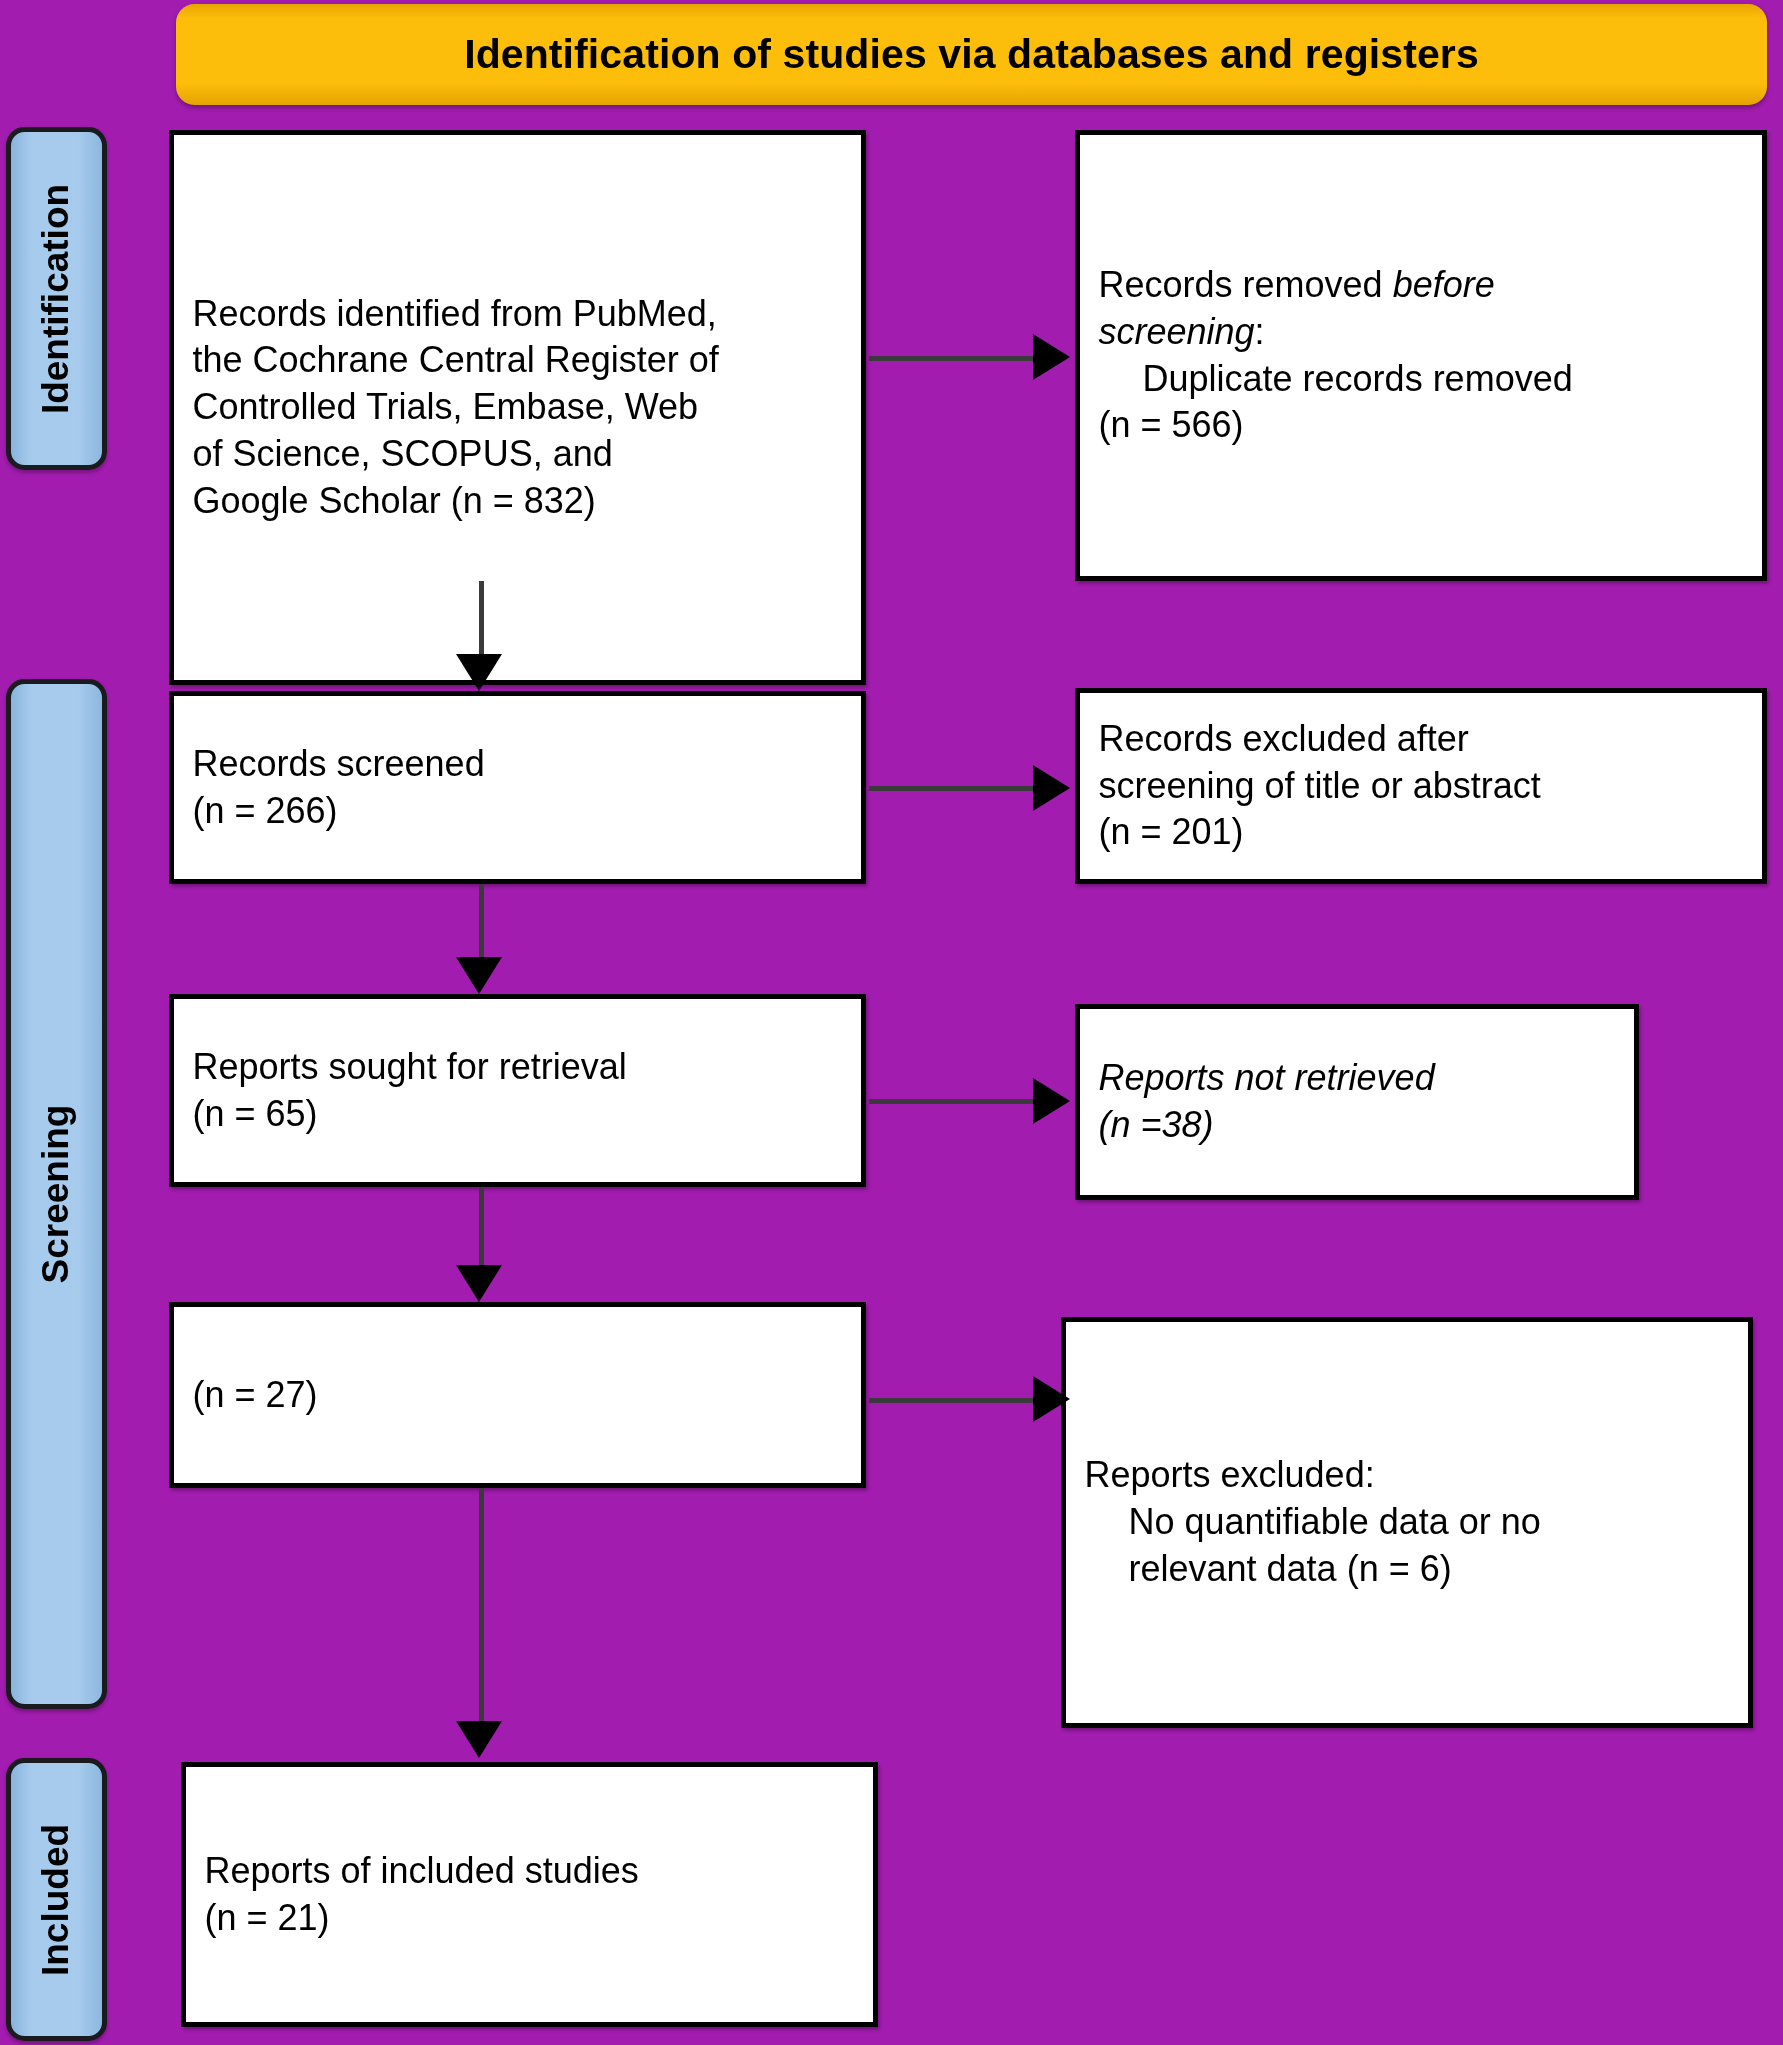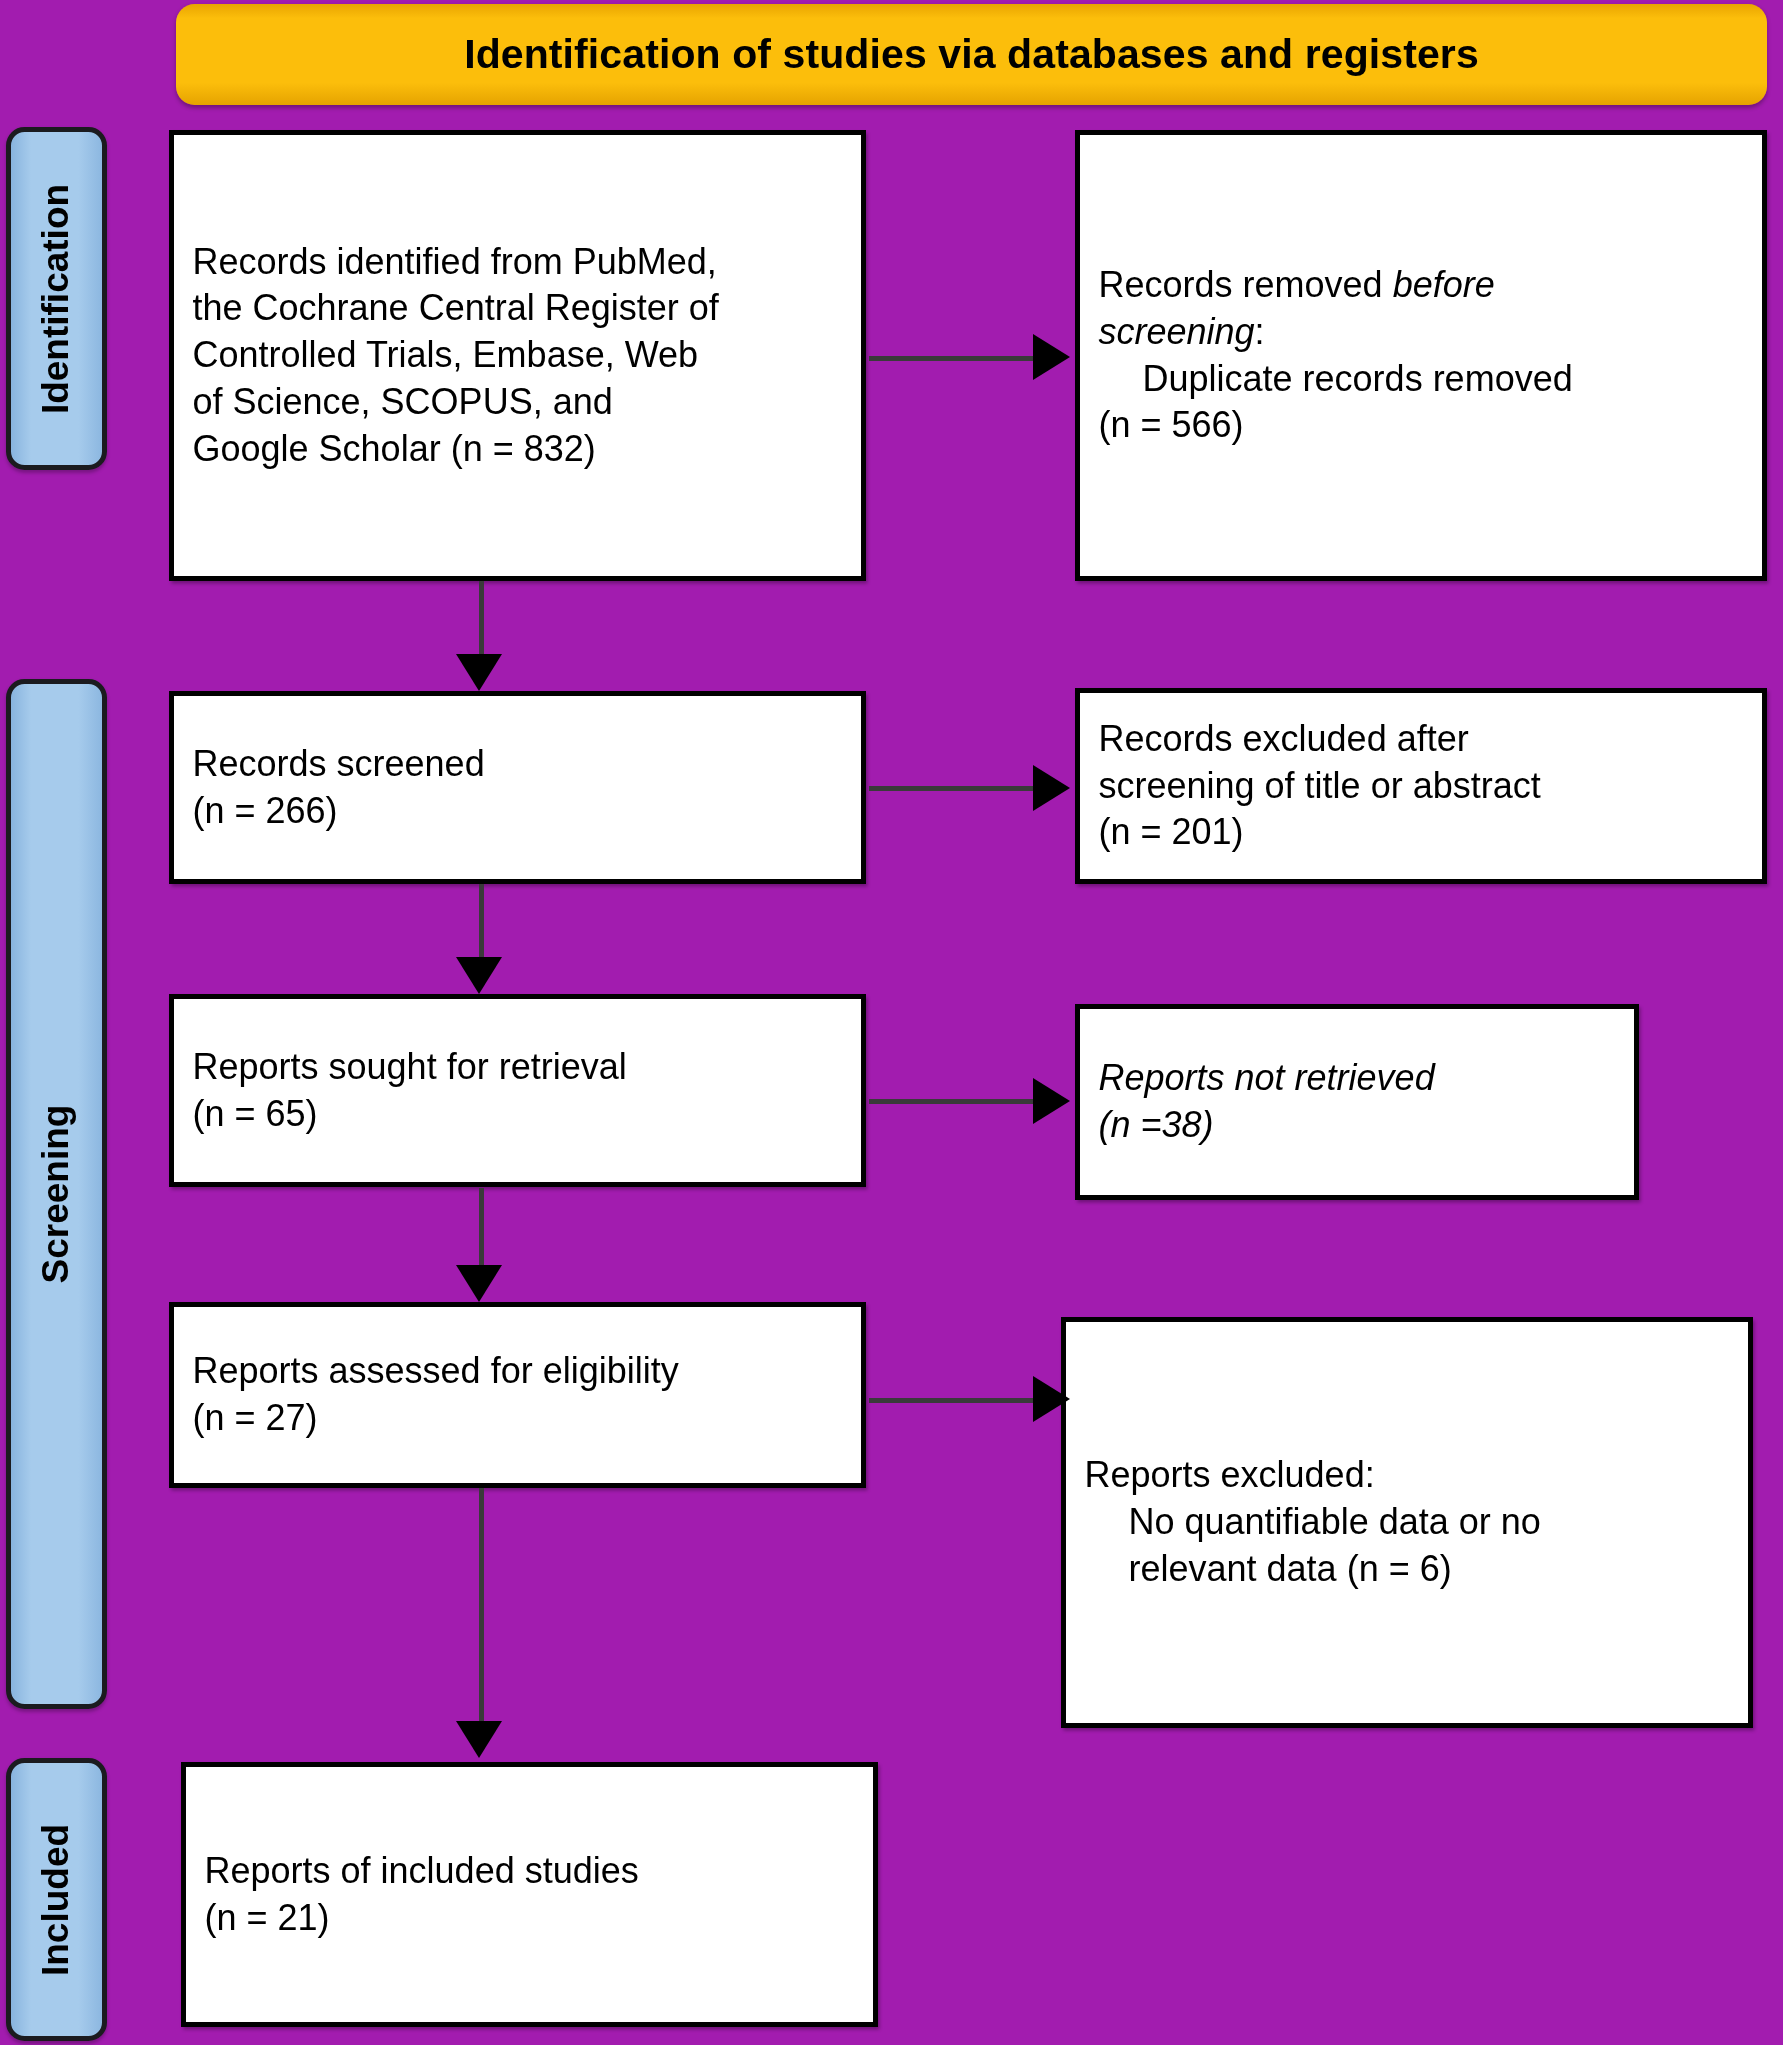--- a/index.html
+++ b/index.html
@@ -84,21 +84,21 @@
     margin: 0;
     font-size: 36px;
     line-height: 1.30;
     color: #000000;
     font-weight: normal;
   }
   .flow-box p.indent { padding-left: 44px; }
   .flow-box p em { font-style: italic; }
 
   
-  #box-identified { left: 169px; top: 130px;  width: 697px;  height: 451px; }
+  #box-identified { left: 169px; top: 130px;  width: 697px;  height: 555px; }
   #box-screened   { left: 169px; top: 691px;  width: 697px;  height: 193px; }
   #box-sought     { left: 169px; top: 994px; width: 697px;  height: 193px; }
   #box-assessed   { left: 169px; top: 1302px; width: 697px;  height: 186px; }
   #box-included   { left: 169px; top: 1762px; width: 697px;  height: 265px; margin-left: 12px; }
 
   
   #box-removed     { left: 1075px; top: 130px;  width: 692px; height: 451px; }
   #box-excl-screen { left: 1075px; top: 688px;  width: 692px; height: 196px; }
   #box-not-retr    { left: 1075px; top: 1004px; width: 564px; height: 196px; font-style: italic; }
   #box-excl-rep    { left: 1038px; top: 1317px; width: 692px; height: 411px; margin-left: 23px; }
@@ -204,21 +204,20 @@
     <p>Reports sought for retrieval</p>
     <p>(n = 65)</p>
   </div>
 
   <div class="flow-box" id="box-not-retr">
     <p>Reports not retrieved</p>
     <p>(n =38)</p>
   </div>
 
   <div class="flow-box" id="box-assessed">
-    <p>Reports assessed for eligibility</p>
     <p>(n = 27)</p>
   </div>
 
   <div class="flow-box" id="box-excl-rep">
     <p>Reports excluded:</p>
     <p class="indent">No quantifiable data or no</p>
     <p class="indent">relevant data (n = 6)</p>
   </div>
 
   <div class="flow-box" id="box-included">

